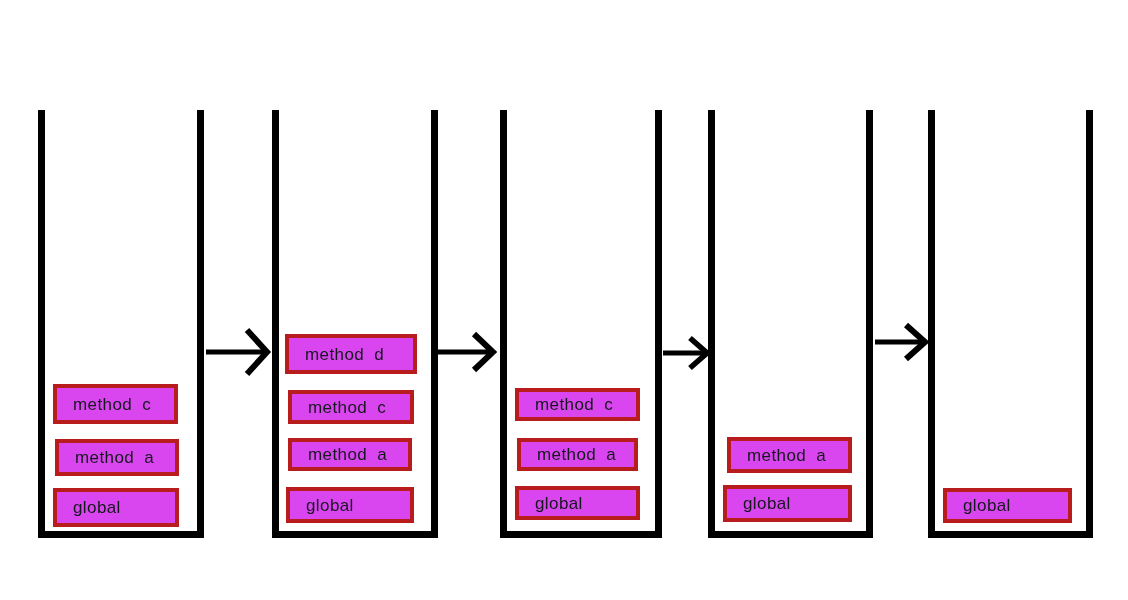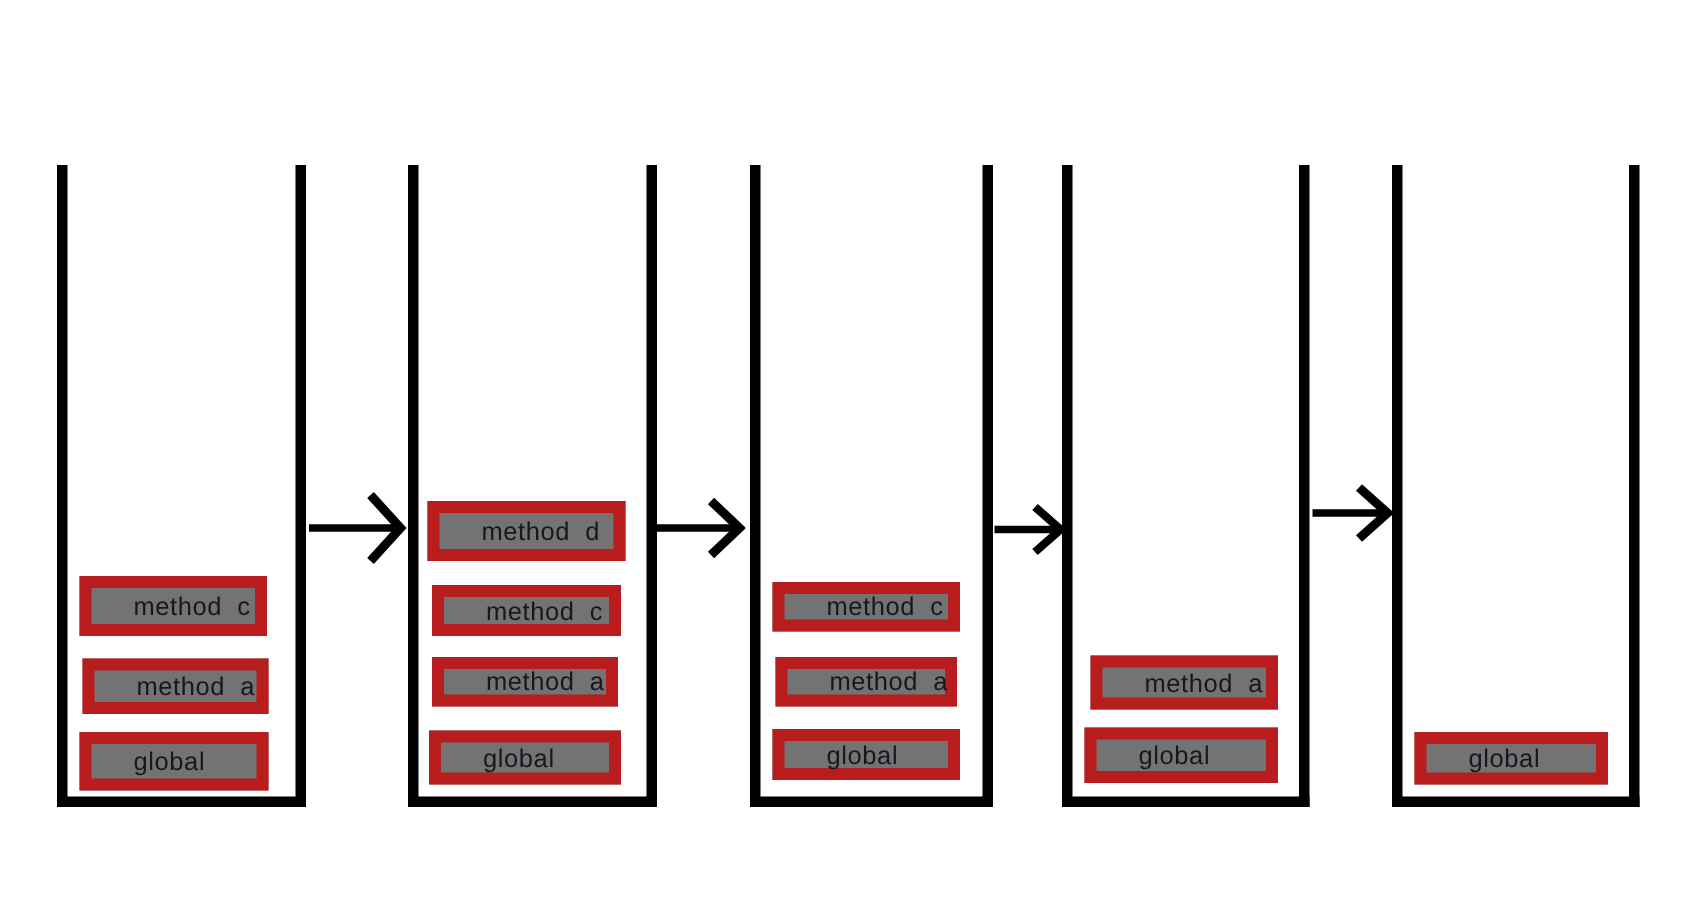--- a/index.html
+++ b/index.html
@@ -21,25 +21,25 @@
     height: 428px;
     box-sizing: border-box;
     border-left: 7px solid #000000;
     border-right: 7px solid #000000;
     border-bottom: 7px solid #000000;
     background: transparent;
   }
   .frame {
     position: absolute;
     box-sizing: border-box;
-    border: 8px solid #b91c1c;
-    background: #737373;
+    border: 4px solid #b91c1c;
+    background: #d946ef;
     display: flex;
     align-items: center;
-    padding-left: 28px;
+    padding-left: 16px;
     font-size: 17px;
     line-height: 1;
     color: #17171f;
     letter-spacing: 0.4px;
     word-spacing: 5px;
     white-space: nowrap;
   }
   .arrow {
     position: absolute;
   }

